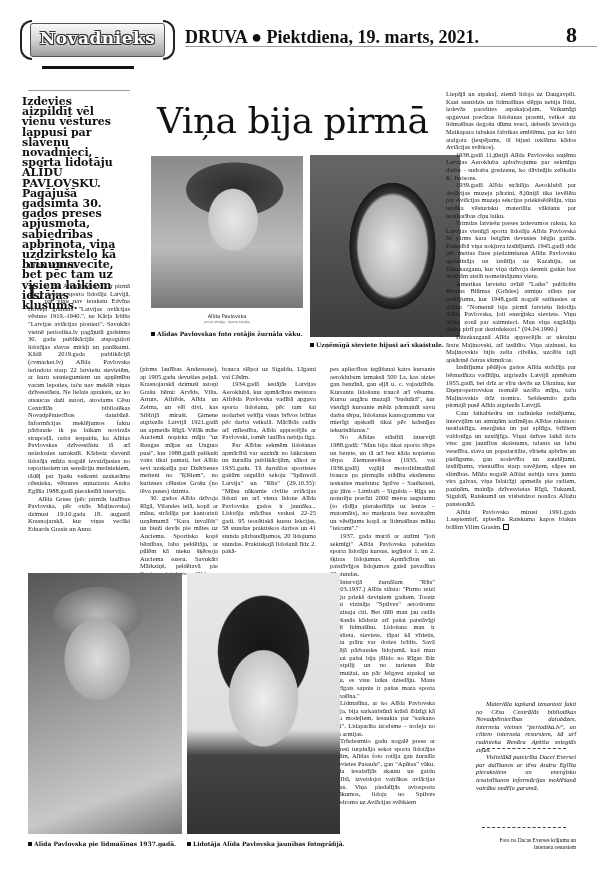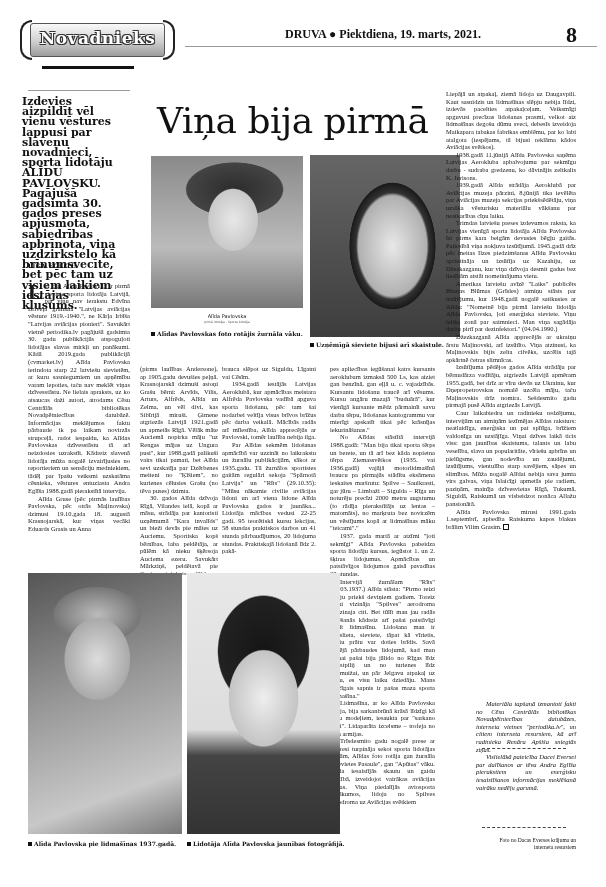--- a/index.html
+++ b/index.html
@@ -9,21 +9,21 @@
   .masthead-logo { position: absolute; left: 20px; top: 20px; width: 155px; height: 40px; }
   .masthead-logo .plate { position: absolute; left: 10px; top: 3px; width: 135px; height: 34px;
     background: linear-gradient(#fafafa, #cfcfcf 55%, #9c9c9c); border: 1px solid #555; border-radius: 3px; }
   .masthead-logo .curl { position: absolute; top: 0; width: 12px; height: 40px; border: 2px solid #222; }
   .masthead-logo .curl.l { left: 0; border-right: none; border-radius: 12px 0 0 12px; }
   .masthead-logo .curl.r { right: 0; border-left: none; border-radius: 0 12px 12px 0; }
   .masthead-logo .name { position: absolute; left: 0; right: 0; top: 8px; text-align: center;
     font-family: "DejaVu Serif", serif; font-weight: bold; font-size: 17px; color: #fff;
     text-shadow: 1px 1px 0 #333, -1px -1px 0 #333, 1px -1px 0 #333, -1px 1px 0 #333; letter-spacing: 0.5px; }
 
-  .header-line { position: absolute; left: 185px; top: 27px; width: 396px; font-weight: bold; font-size: 12px; text-align: center; }
+  .header-line { position: absolute; left: 185px; top: 27px; width: 396px; font-weight: bold; font-size: 18px; }
   .page-number { position: absolute; left: 566px; top: 22px; font-weight: bold; font-size: 22px; }
   .header-rule { position: absolute; left: 185px; top: 46px; width: 412px; height: 1px; background: #999; }
 
   .intro-topbar { position: absolute; left: 42px; top: 66px; width: 92px; height: 3px; background: #111; }
   .intro-rule { position: absolute; left: 28px; top: 90px; width: 102px; height: 1px; background: #999; }
   .intro { position: absolute; left: 22px; top: 97px; width: 100px; font-family: "DejaVu Serif", serif;
     font-weight: bold; font-size: 11px; line-height: 10.2px; }
 
   .author { position: absolute; left: 28px; top: 262px; font-family: "DejaVu Serif", serif; font-weight: bold; font-size: 6px; letter-spacing: 0.3px; }
 

